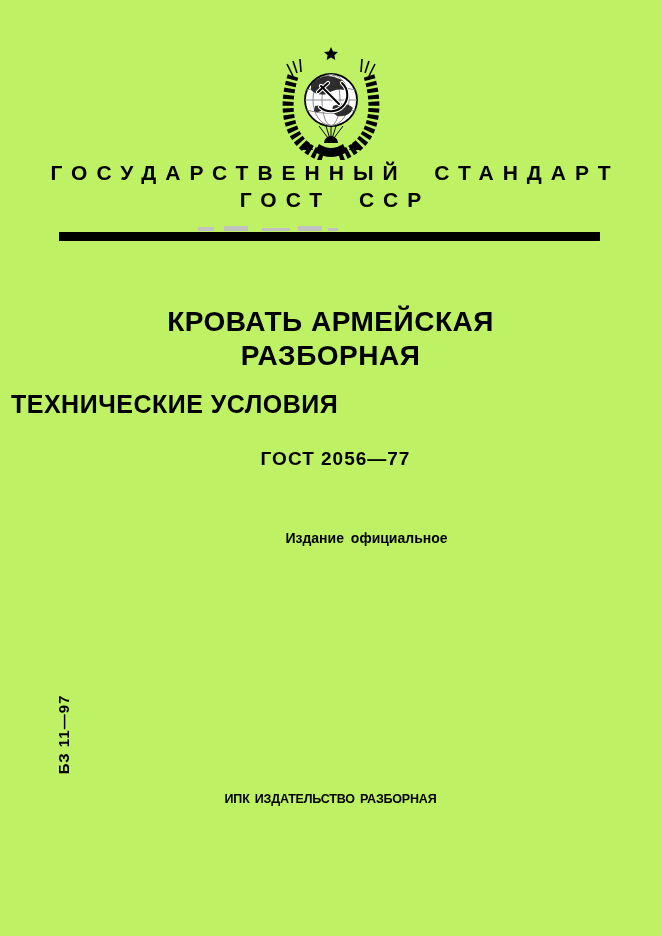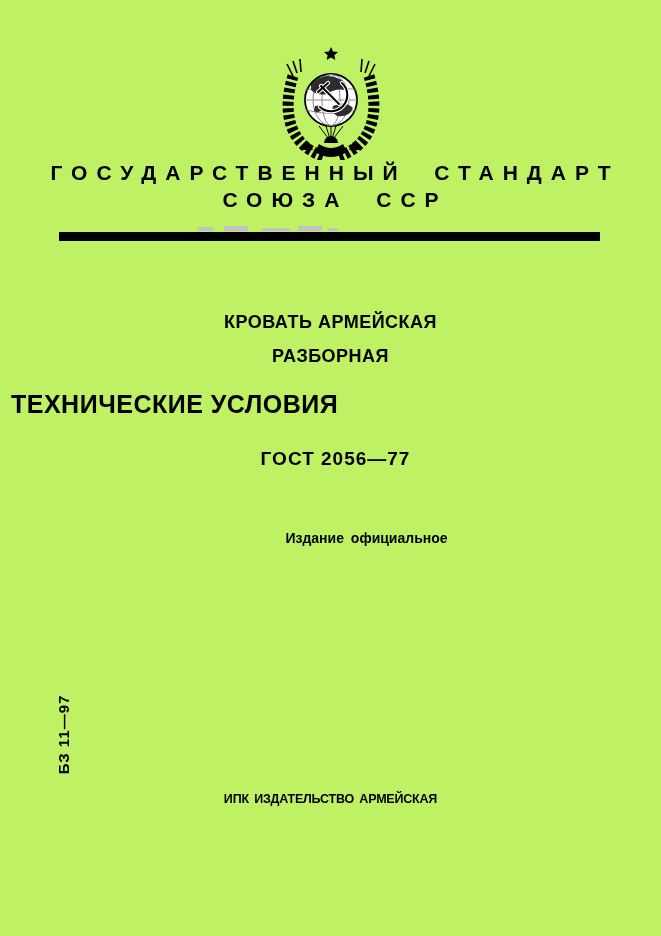--- a/index.html
+++ b/index.html
@@ -70,21 +70,21 @@
   .smudge.s5 { left: 328px; top: 228px; width: 10px; height: 3px; }
 
   
   .title {
     position: absolute;
     top: 305px;
     left: 0;
     width: 100%;
     margin: 0;
     text-align: center;
-    font-size: 18px;
+    font-size: 28px;
     font-weight: bold;
     line-height: 34px;
     white-space: pre-line;
     letter-spacing: 0.5px;
   }
 
   .subtitle {
     position: absolute;
     top: 390px;
     left: 11px;
@@ -215,21 +215,21 @@
       </g>
 
       <path d="M 40 106 Q 56 116 72 106 L 68 98 Q 56 106 44 98 Z" fill="#000"></path>
       <path d="M 34 96 L 26 104 L 38 104 Z" fill="#000"></path>
       <path d="M 78 96 L 86 104 L 74 104 Z" fill="#000"></path>
     </svg>
   </div>
 
   <div class="header">
     <div class="header-line1">ГОСУДАРСТВЕННЫЙ СТАНДАРТ</div>
-    <div class="header-line2">СОЮЗА ССР</div>
+    <div class="header-line2">ГОСТ ССР</div>
   </div>
 
   <div class="smudge s1"></div>
   <div class="smudge s2"></div>
   <div class="smudge s3"></div>
   <div class="smudge s4"></div>
   <div class="smudge s5"></div>
   <div class="rule-bar"></div>
 
   <h1 class="title">КРОВАТЬ АРМЕЙСКАЯ
@@ -239,16 +239,16 @@
 
   <div class="designation">ГОСТ 2056—77</div>
 
   <div class="edition">Издание официальное</div>
 
   <div class="side-code">
     <span>БЗ 11—97</span>
   </div>
 
   <div class="imprint">
-    <div class="publisher">ИПК ИЗДАТЕЛЬСТВО АРМЕЙСКАЯ</div>
+    <div class="publisher">ИПК ИЗДАТЕЛЬСТВО РАЗБОРНАЯ</div>
   </div>
 
 </div>
 
 </body></html>

